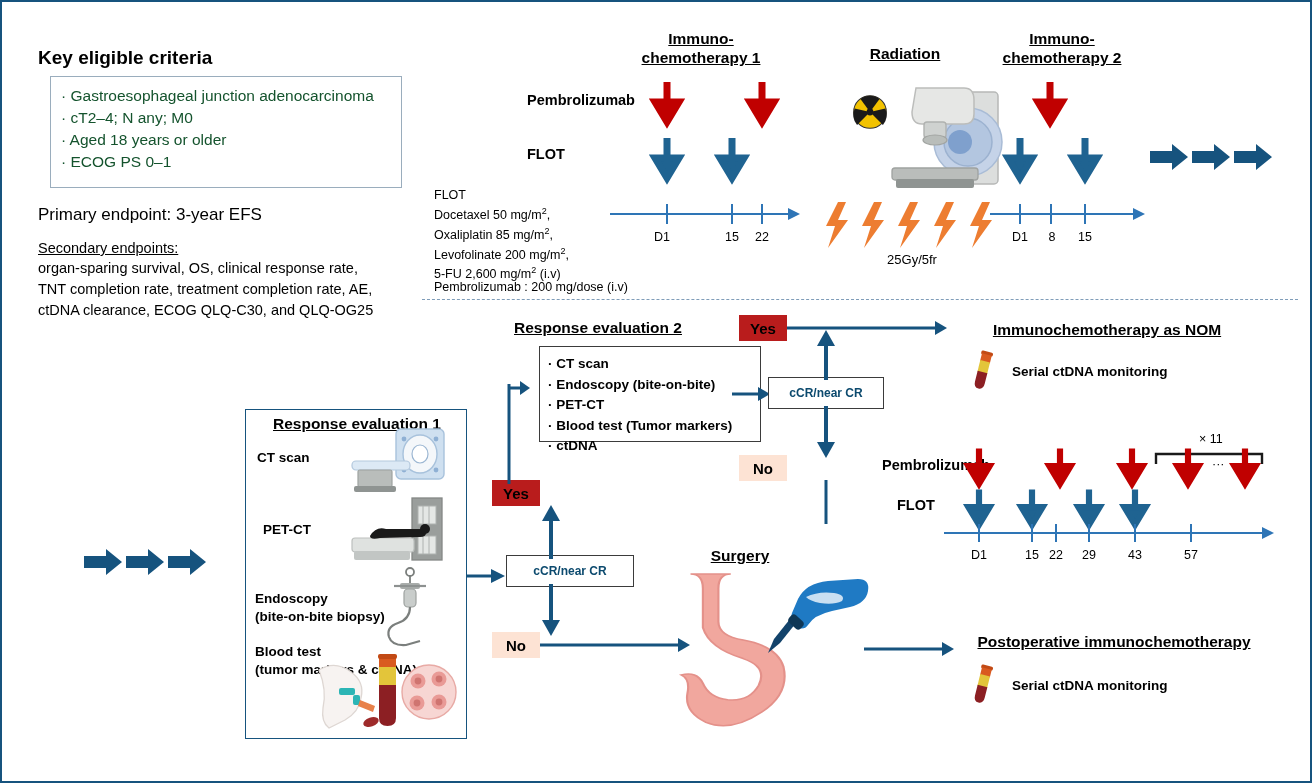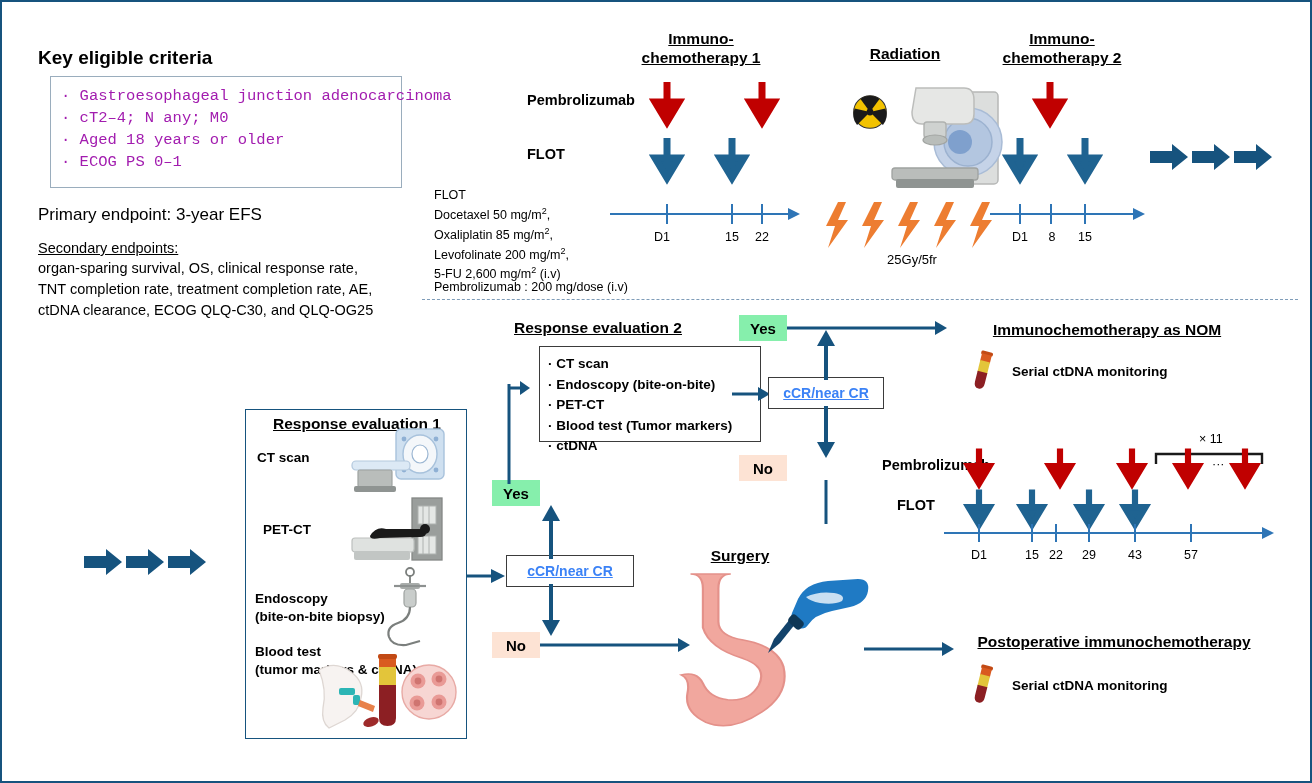--- a/index.html
+++ b/index.html
@@ -22,23 +22,22 @@
   .h-key {
     font-size: 19px; font-weight: bold; color: #000;
   }
   .criteria-box {
     border: 1.5px solid #9aadbd;
     background: #fff;
     padding: 8px 12px 10px 10px;
     box-sizing: border-box;
   }
   .criteria-line {
-    font-size: 15.5px; color: #a21caf; line-height: 1.42;
+    font-size: 15.5px; color: #14532d; line-height: 1.42;
     white-space: nowrap;
-    font-family: Liberation Mono, monospace;
   }
   .criteria-indent { padding-left: 11px; }
   .primary-endpoint { font-size: 17px; color: #000; }
   .sec-head { font-size: 14.5px; color: #000; text-decoration: underline; }
   .sec-line { font-size: 14.5px; color: #000; line-height: 1.45; white-space: nowrap; }
 
   .section-title {
     font-size: 15.5px; font-weight: bold; color: #000;
     text-decoration: underline; text-align: center; line-height: 1.25;
   }
@@ -55,30 +54,30 @@
   }
   .listbox .li {
     font-size: 13.5px; font-weight: bold; color: #000;
     line-height: 1.52; white-space: nowrap;
   }
   .re1box { border: 1.6px solid #16537e; background: #fff; box-sizing: border-box; }
   .re1-label { font-size: 13.5px; font-weight: bold; color: #000; line-height: 1.3; }
 
   .decision {
     border: 1.5px solid #3b3b3b; background: #fff;
-    font-size: 14px; font-weight: bold; color: #3b82f6;
+    font-size: 12px; font-weight: bold; color: #0c4a6e;
     display: flex; align-items: center; justify-content: center;
-    box-sizing: border-box; white-space: nowrap; text-decoration: underline;
+    box-sizing: border-box; white-space: nowrap;
   }
   .yesbox, .nobox {
     font-size: 15px; font-weight: bold; color: #000;
     display: flex; align-items: center; justify-content: center;
     box-sizing: border-box;
   }
-  .yesbox { background: #86efac; }
+  .yesbox { background: #b91c1c; }
   .nobox  { background: #fde3d4; }
 
   .mono-note { font-size: 13.5px; font-weight: bold; color: #000; white-space: nowrap; }
 
   svg { display: block; overflow: visible; }
   .divider {
     border-top: 1.3px dashed #7f9db9;
     width: 100%;
   }
 </style>

